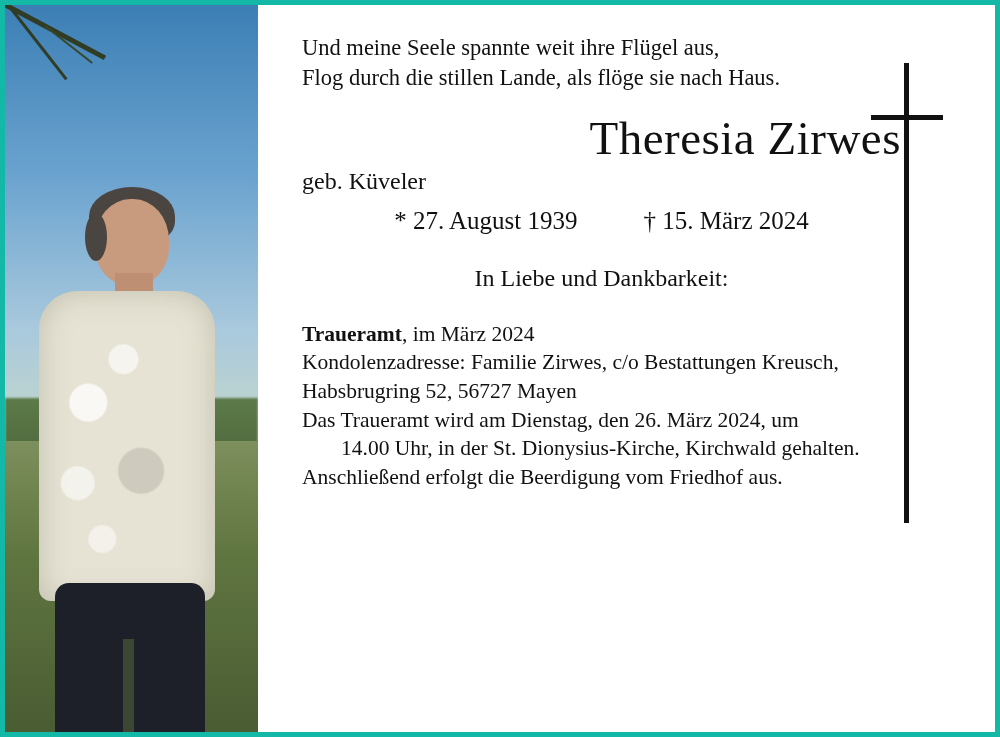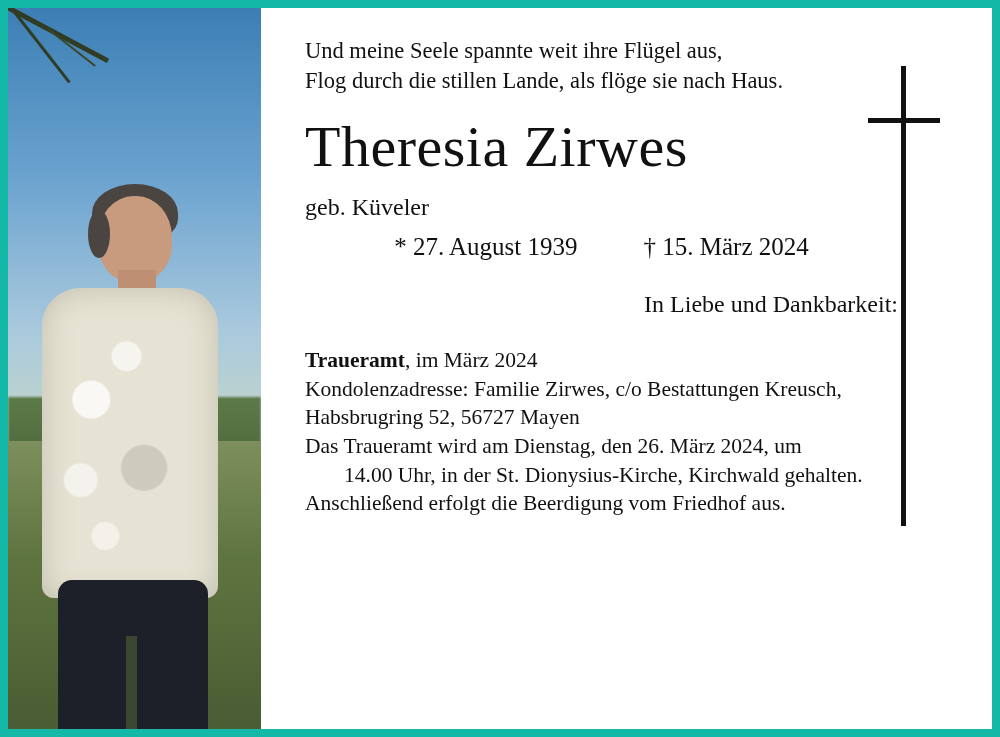--- a/index.html
+++ b/index.html
@@ -13,21 +13,21 @@
     font-family: "Liberation Serif", serif;
     overflow: hidden;
   }
 
   .notice {
     position: relative;
     width: 1000px;
     height: 737px;
     box-sizing: border-box;
     background: #ffffff;
-    border: 8px solid #14b8a6;
+    border: 5px solid #14b8a6;
     display: flex;
     flex-direction: row;
   }
 
   
   .photo {
     position: relative;
     width: 253px;
     height: 100%;
     flex: 0 0 253px;
@@ -172,44 +172,44 @@
 
   .verse {
     font-size: 22.5px;
     line-height: 1.32;
     margin: 0 0 6px 0;
     white-space: nowrap;
   }
   .verse div { white-space: nowrap; }
 
   .name {
-    text-align: left;
-    font-size: 58px;
+    text-align: right;
+    font-size: 47px;
     letter-spacing: .5px;
-    margin: 22px 0 16px 0;
+    margin: 22px 0 4px 0;
     padding-right: 60px;
     line-height: 1.05;
   }
   .born-name {
     font-size: 24px;
     margin: 4px 0 0 0;
     padding-right: 60px;
   }
   .dates {
     text-align: right;
     font-size: 25px;
     margin: 12px 0 0 0;
     padding-right: 60px;
     display: flex;
     justify-content: center;
     gap: 66px;
   }
 
   .dedication {
-    text-align: right;
+    text-align: center;
     font-size: 24px;
     margin: 30px 0 12px 0;
     padding-right: 60px;
   }
   .family {
     text-align: center;
     font-weight: bold;
     font-size: 23.5px;
     line-height: 1.36;
     margin: 6px 0 0 0;

